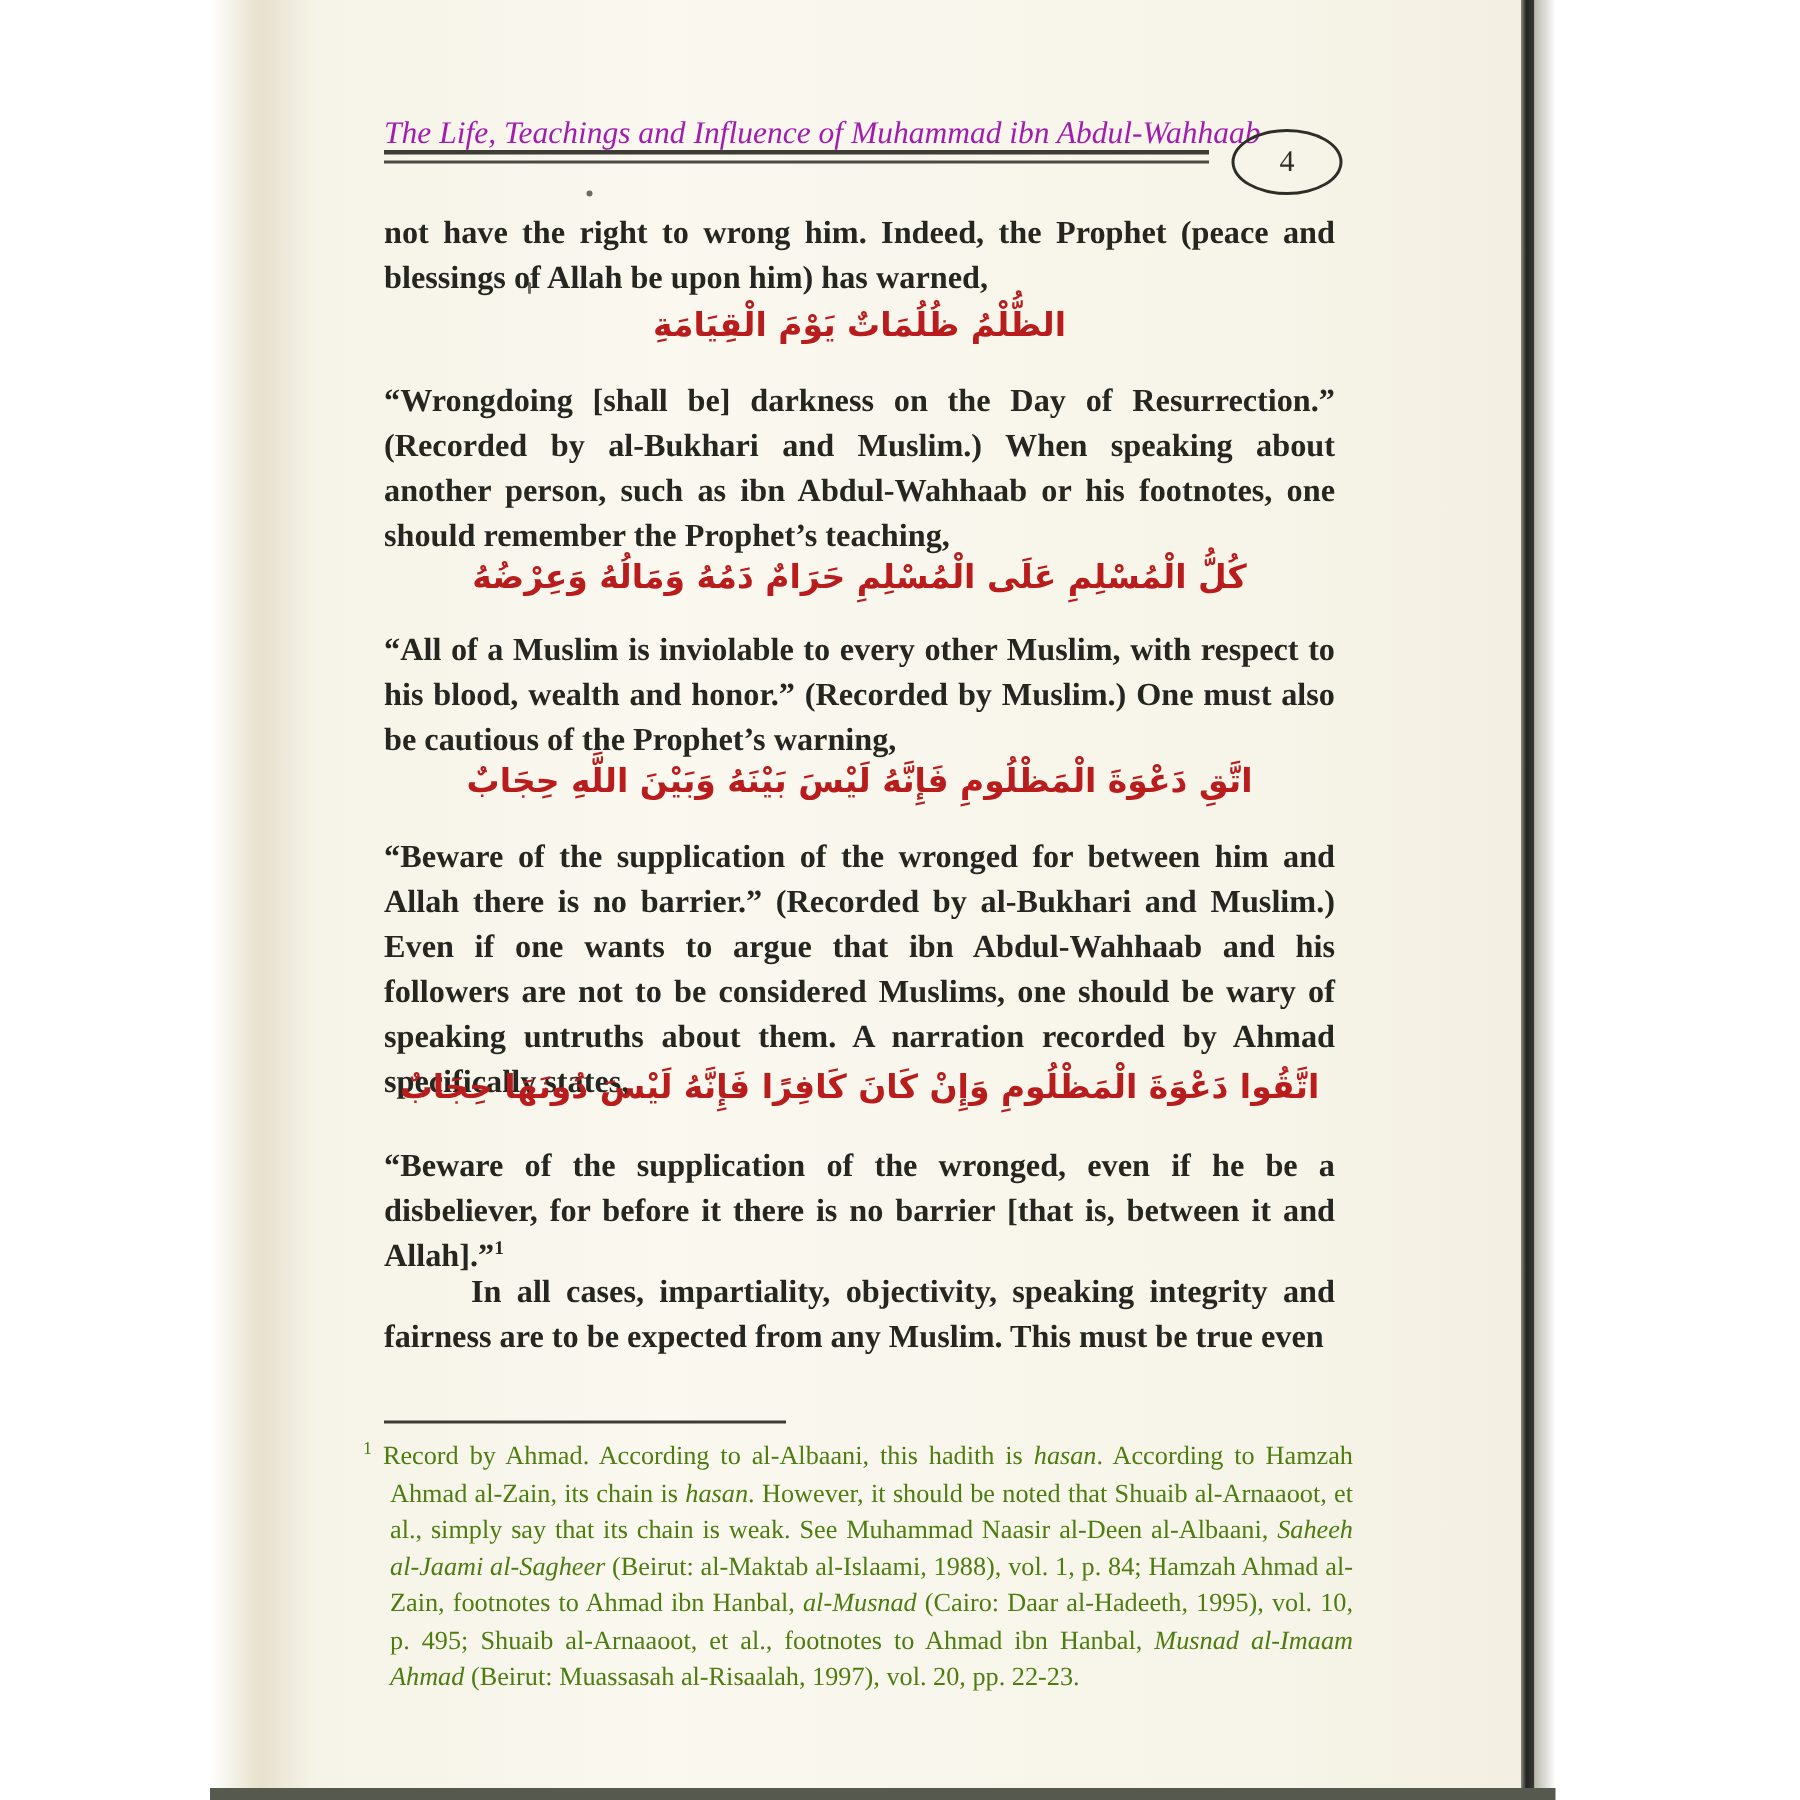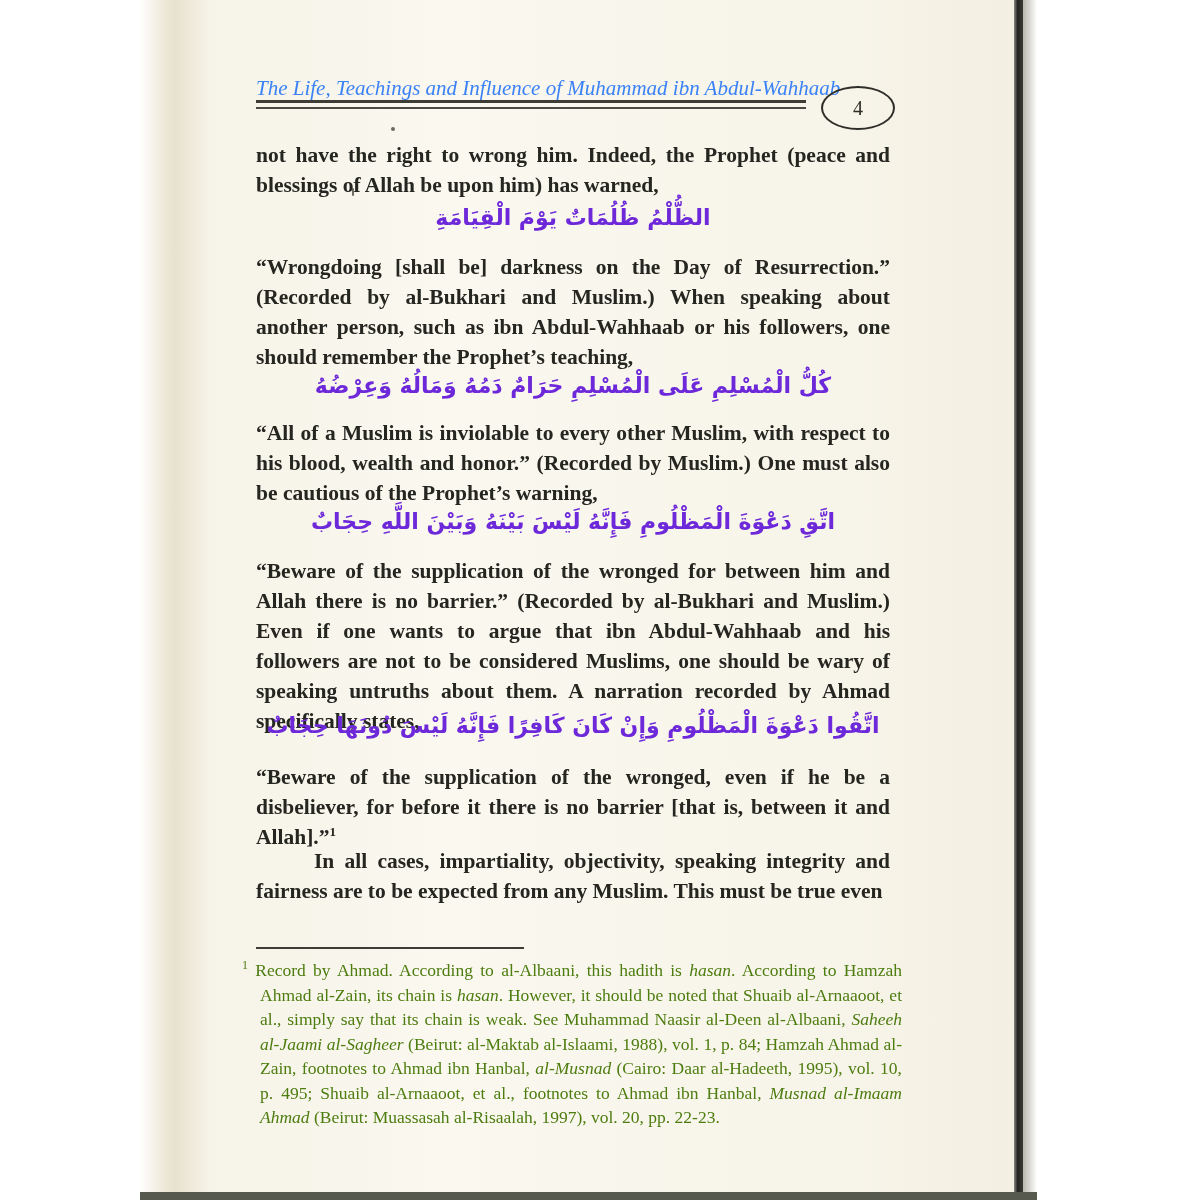--- a/index.html
+++ b/index.html
@@ -20,42 +20,42 @@
   .spine-outer{
     position:absolute;left:1023px;top:0;width:14px;height:1192px;
     background:linear-gradient(90deg,#b9b8ae,#ffffff);
   }
   .bottom-strip{
     position:absolute;left:140px;top:1192px;width:897px;height:8px;
     background:#565a4e;
   }
   .running-head{
     position:absolute;left:256px;top:76px;width:550px;
-    text-align:center;font-style:italic;font-size:21px;color:#3b82f6;
+    text-align:center;font-style:italic;font-size:21px;color:#a21caf;
     white-space:nowrap;
   }
   .head-rule{
     position:absolute;left:256px;top:100px;width:550px;height:4px;
     border-top:3px solid #3d3d36;border-bottom:2px solid #4a4a42;
   }
   .page-num-oval{
     position:absolute;left:821px;top:86px;width:70px;height:40px;
     border:2px solid #2e2e28;border-radius:50%;
     display:flex;align-items:center;justify-content:center;
     font-size:20px;color:#2e2e28;
   }
   .col{position:absolute;left:256px;width:634px;font-weight:bold;}
   .body-p{
     margin:0;font-size:21.5px;line-height:30px;text-align:justify;
     color:#262621;
   }
   .arabic-line{
     margin:0;text-align:center;direction:rtl;
     font-family:"DejaVu Sans",sans-serif;
-    font-size:22px;line-height:40px;color:#6d28d9;
+    font-size:22px;line-height:40px;color:#b91c1c;
   }
   .indent-first{text-indent:58px;}
   sup.fnmark{font-size:13px;line-height:0;vertical-align:super;}
   .foot-rule{
     position:absolute;left:256px;top:947px;width:268px;height:0;
     border-top:2px solid #3d3d36;
   }
   .footnote{
     position:absolute;left:242px;top:958px;width:642px;
     font-size:17.5px;line-height:24.5px;text-align:justify;color:#4d7c0f;
@@ -84,21 +84,21 @@
 
 <div class="col" style="top:140px;">
   <p class="body-p">not have the right to wrong him. Indeed, the Prophet (peace and blessings of Allah be upon him) has warned,</p>
 </div>
 
 <div class="col" style="top:198px;">
   <p class="arabic-line">الظُّلْمُ ظُلُمَاتٌ يَوْمَ الْقِيَامَةِ</p>
 </div>
 
 <div class="col" style="top:252px;">
-  <p class="body-p">“Wrongdoing [shall be] darkness on the Day of Resurrection.” (Recorded by al-Bukhari and Muslim.) When speaking about another person, such as ibn Abdul-Wahhaab or his followers, one should remember the Prophet’s teaching,</p>
+  <p class="body-p">“Wrongdoing [shall be] darkness on the Day of Resurrection.” (Recorded by al-Bukhari and Muslim.) When speaking about another person, such as ibn Abdul-Wahhaab or his footnotes, one should remember the Prophet’s teaching,</p>
 </div>
 
 <div class="col" style="top:366px;">
   <p class="arabic-line">كُلُّ الْمُسْلِمِ عَلَى الْمُسْلِمِ حَرَامٌ دَمُهُ وَمَالُهُ وَعِرْضُهُ</p>
 </div>
 
 <div class="col" style="top:418px;">
   <p class="body-p">“All of a Muslim is inviolable to every other Muslim, with respect to his blood, wealth and honor.” (Recorded by Muslim.) One must also be cautious of the Prophet’s warning,</p>
 </div>
 

